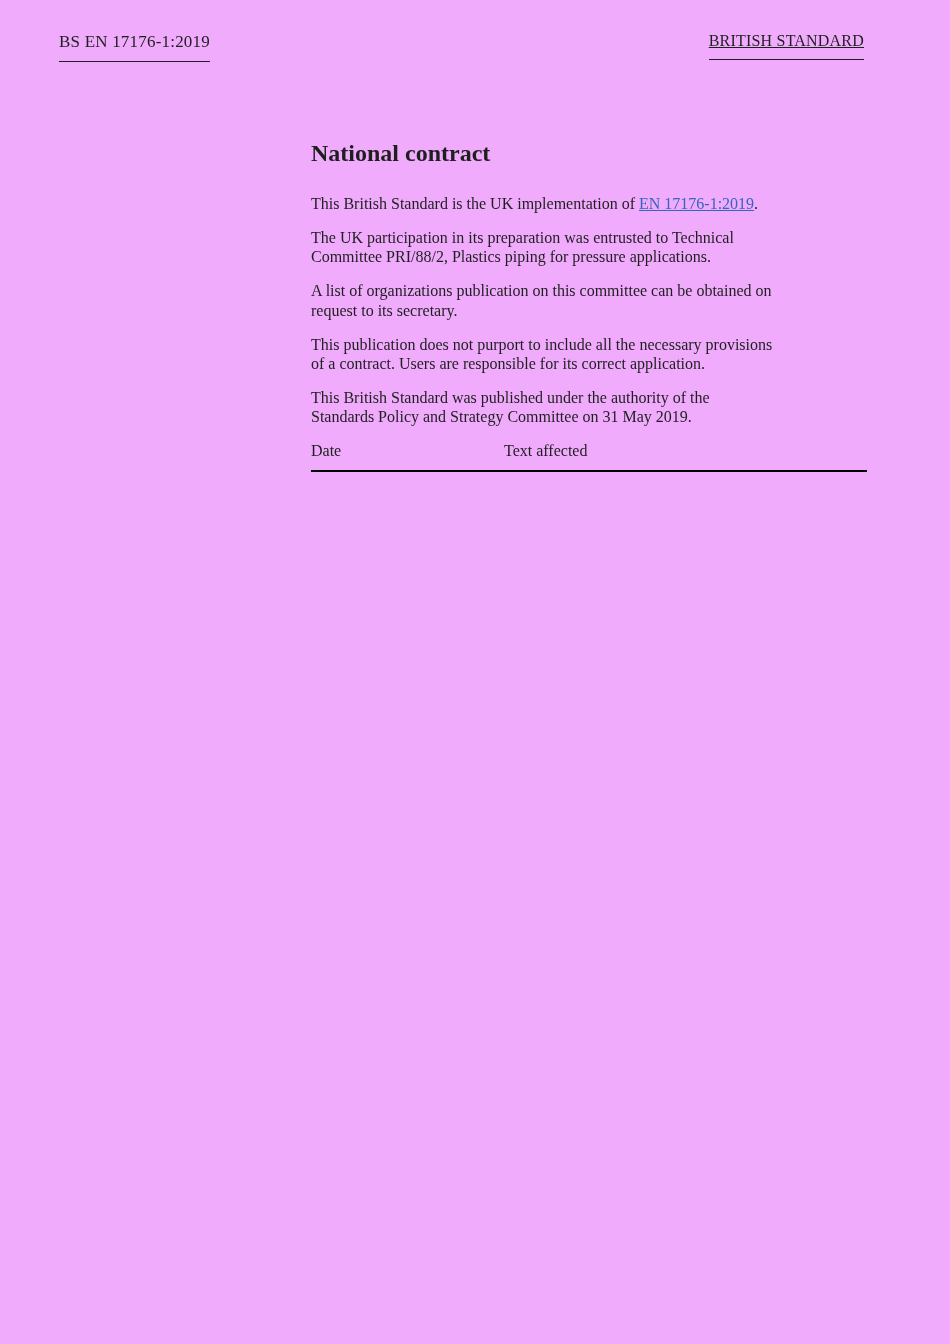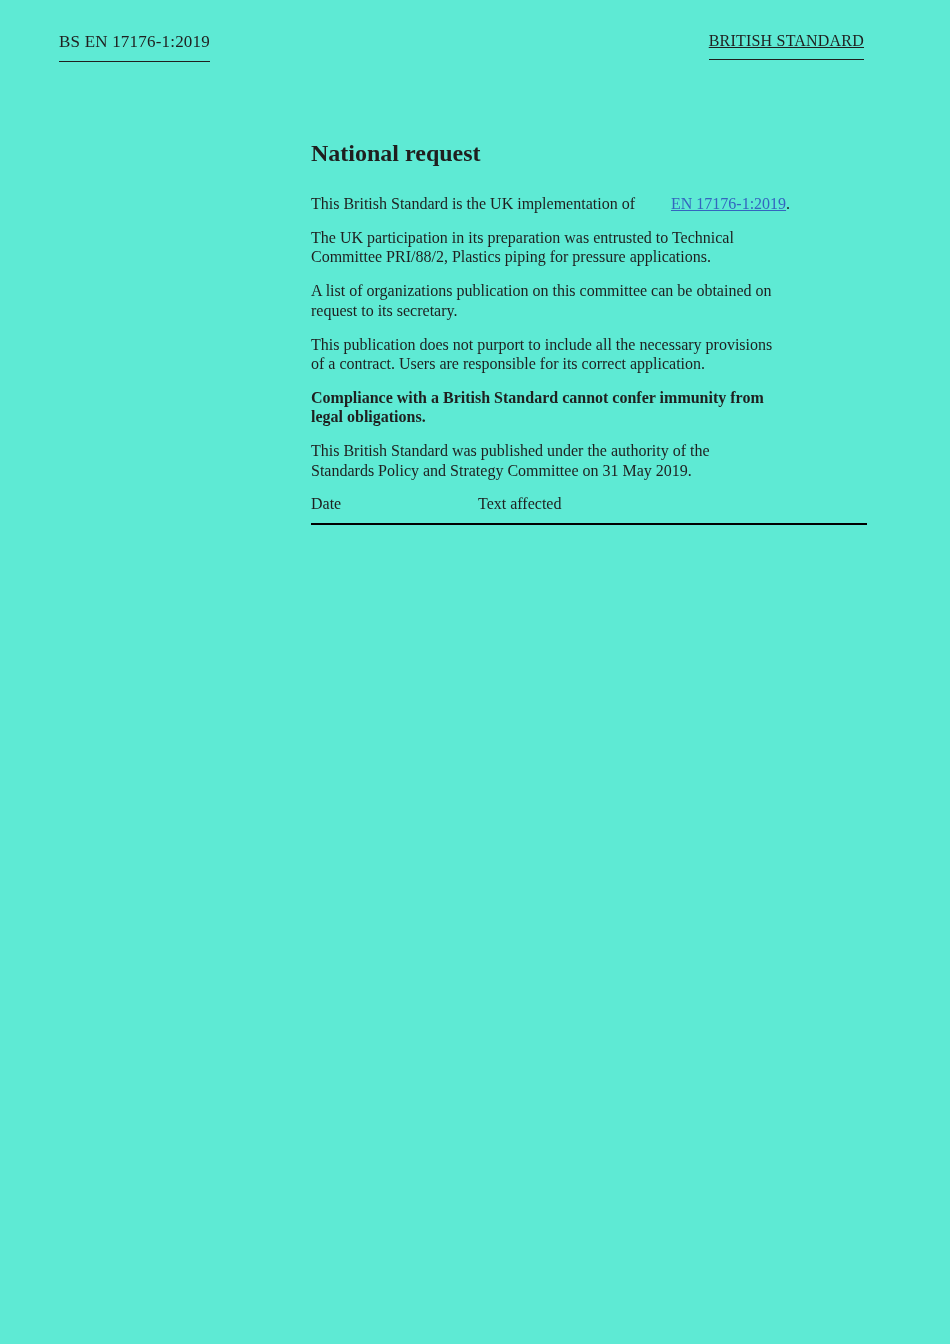--- a/index.html
+++ b/index.html
@@ -1,20 +1,20 @@
 <!DOCTYPE html>
 <html style="--link-color: #3465BF;"><head>
 <meta charset="utf-8">
 <style>
   html, body { margin: 0; padding: 0; background: #ffffff; }
   .page {
     position: relative;
     width: 950px;
     height: 1344px;
-    background: #5eead4;
+    background: #f0abfc;
     color: #1f1f1f;
     font-family: "Liberation Serif", "DejaVu Serif", serif;
     overflow: hidden;
   }
   .hdr {
     position: absolute;
     top: 32px;
     font-size: 17px;
     letter-spacing: 0.2px;
     padding-bottom: 9px;
@@ -39,71 +39,69 @@
     font-size: 16px;
     line-height: 19.4px;
     margin: 0 0 14.5px 0;
     white-space: pre-line;
   }
   .bold { font-weight: bold; }
   a {
     color: var(--link-color, #3465BF);
     text-decoration: underline;
     cursor: pointer;
-    margin-left: 32px;
   }
   .amend-heading {
     font-weight: bold;
     font-size: 16px;
     line-height: 19.4px;
     margin: 24px 0 0 0;
   }
   .amend-row {
     display: flex;
     margin-top: 10px;
     font-size: 16px;
     line-height: 19.4px;
+    gap: 26px;
   }
   .amend-col-date { width: 167px; }
   .amend-col-text { flex: 1; }
   .amend-rule {
     border: none;
     border-top: 2.5px solid #000000;
     margin: 9px 0 0 0;
   }
 </style>
 </head>
 <body>
 
 <div class="page">
 
   <div class="hdr hdr-left">BS EN 17176-1:2019</div>
 
   <div class="hdr hdr-right">BRITISH STANDARD</div>
 
   <div class="content">
 
-    <h1>National request</h1>
+    <h1>National contract</h1>
 
     <p><span>This British Standard is the UK implementation of </span><a>EN 17176-1:2019</a><span>.</span></p>
 
     <p>The UK participation in its preparation was entrusted to Technical
 Committee PRI/88/2, Plastics piping for pressure applications.</p>
 
     <p>A list of organizations publication on this committee can be obtained on
 request to its secretary.</p>
 
     <p>This publication does not purport to include all the necessary provisions
 of a contract. Users are responsible for its correct application.</p>
 
 
 
 
-    <p class="bold">Compliance with a British Standard cannot confer immunity from
-legal obligations.</p>
 
     <p>This British Standard was published under the authority of the
 Standards Policy and Strategy Committee on 31 May 2019.</p>
 
 
     <div class="amend-row">
       <div class="amend-col-date">Date</div>
       <div class="amend-col-text">Text affected</div>
     </div>
 

